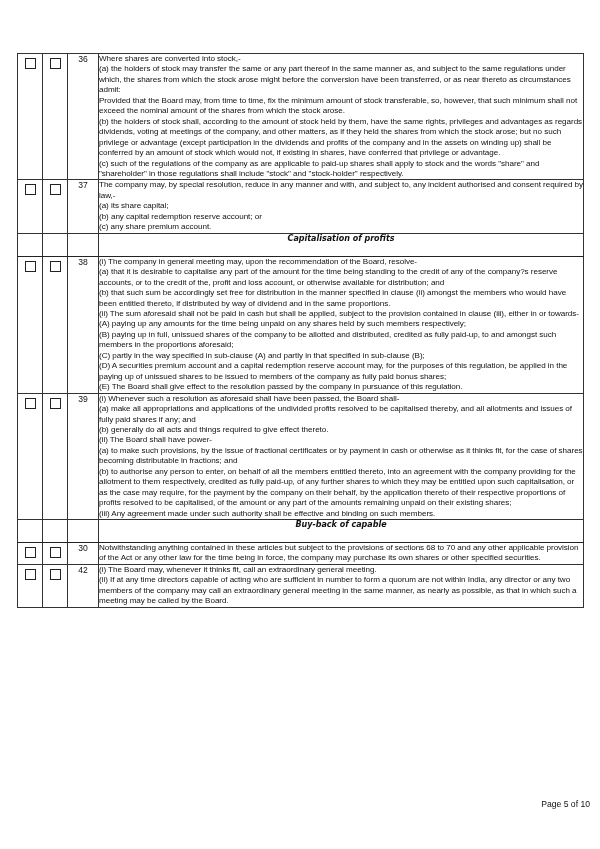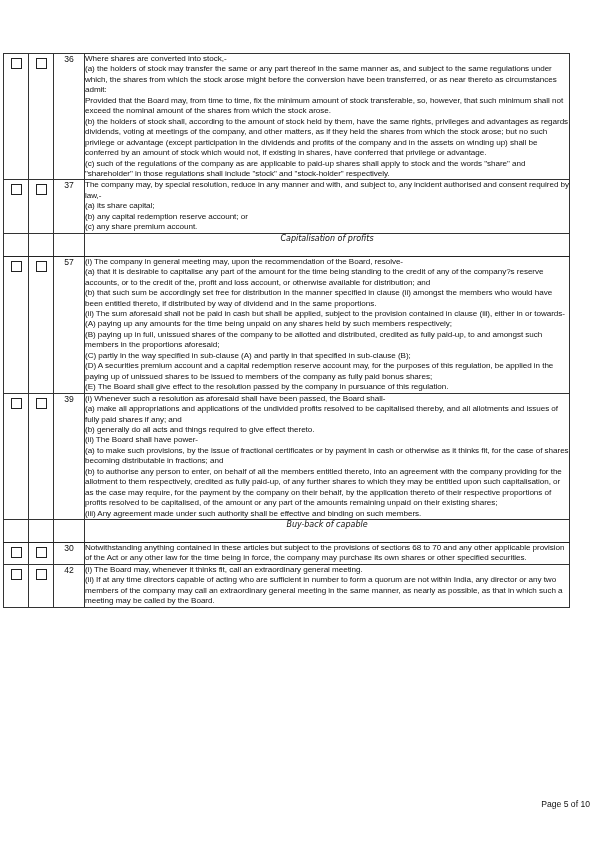--- a/index.html
+++ b/index.html
@@ -1,26 +1,26 @@
 <!DOCTYPE html>
 <html><head>
 <meta charset="utf-8">
 <style>
   html, body { margin:0; padding:0; background:#ffffff; }
   body { width:600px; height:849px; position:relative; overflow:hidden;
          font-family:"Liberation Sans", sans-serif; color:#111; }
-  table.articles { position:absolute; left:3px; top:53px; width:566px;
+  table.articles { position:absolute; left:17px; top:53px; width:566px;
          border-collapse:collapse; table-layout:fixed; }
   table.articles td { border:1px solid #333; vertical-align:top; padding:0; }
   table.articles tr.section td { border-top:1.5px solid #222; border-bottom:1.5px solid #222; }
   col.c1 { width:25px; } col.c2 { width:25px; } col.c3 { width:31px; } col.c4 { width:485px; }
   .cb { display:block; width:9px; height:9px; border:1.2px solid #222; margin:4px auto 0 auto; background:#fff; cursor:pointer; }
   td.num { text-align:center; vertical-align:middle; font-size:8.6px; }
   td.text { font-size:8.1px; line-height:10.45px; padding:0 2px 1px 2px; white-space:pre-line; letter-spacing:-0.05px;margin-left:28px; }
-  td.heading { text-align:center; font-family:"DejaVu Sans", sans-serif; font-style:italic; font-weight:normal;
+  td.heading { text-align:center; font-family:"DejaVu Sans", sans-serif; font-style:italic; font-weight:bold;
                font-size:8px; height:22px; vertical-align:middle; }
   .pagenum { position:absolute; right:10px; top:799px; font-size:8.6px; }
 </style>
 </head>
 <body>
 
 <table class="articles">
   <colgroup>
       <col class="c1">
       <col class="c2">
@@ -64,21 +64,21 @@
     <td class="heading">Capitalisation of profits</td>
   </tr>
 
   <tr>
     <td>
           <span class="cb"></span>
         </td>
     <td>
           <span class="cb"></span>
         </td>
-    <td class="num">57</td>
+    <td class="num">38</td>
     <td class="text">(i) The company in general meeting may, upon the recommendation of the Board, resolve-
 (a) that it is desirable to capitalise any part of the amount for the time being standing to the credit of any of the company?s reserve accounts, or to the credit of the, profit and loss account, or otherwise available for distribution; and
 (b) that such sum be accordingly set free for distribution in the manner specified in clause (ii) amongst the members who would have been entitled thereto, if distributed by way of dividend and in the same proportions.
 (ii) The sum aforesaid shall not be paid in cash but shall be applied, subject to the provision contained in clause (iii), either in or towards-
 (A) paying up any amounts for the time being unpaid on any shares held by such members respectively;
 (B) paying up in full, unissued shares of the company to be allotted and distributed, credited as fully paid-up, to and amongst such members in the proportions aforesaid;
 (C) partly in the way specified in sub-clause (A) and partly in that specified in sub-clause (B);
 (D) A securities premium account and a capital redemption reserve account may, for the purposes of this regulation, be applied in the paying up of unissued shares to be issued to members of the company as fully paid bonus shares;
 (E) The Board shall give effect to the resolution passed by the company in pursuance of this regulation.</td>
   </tr>

